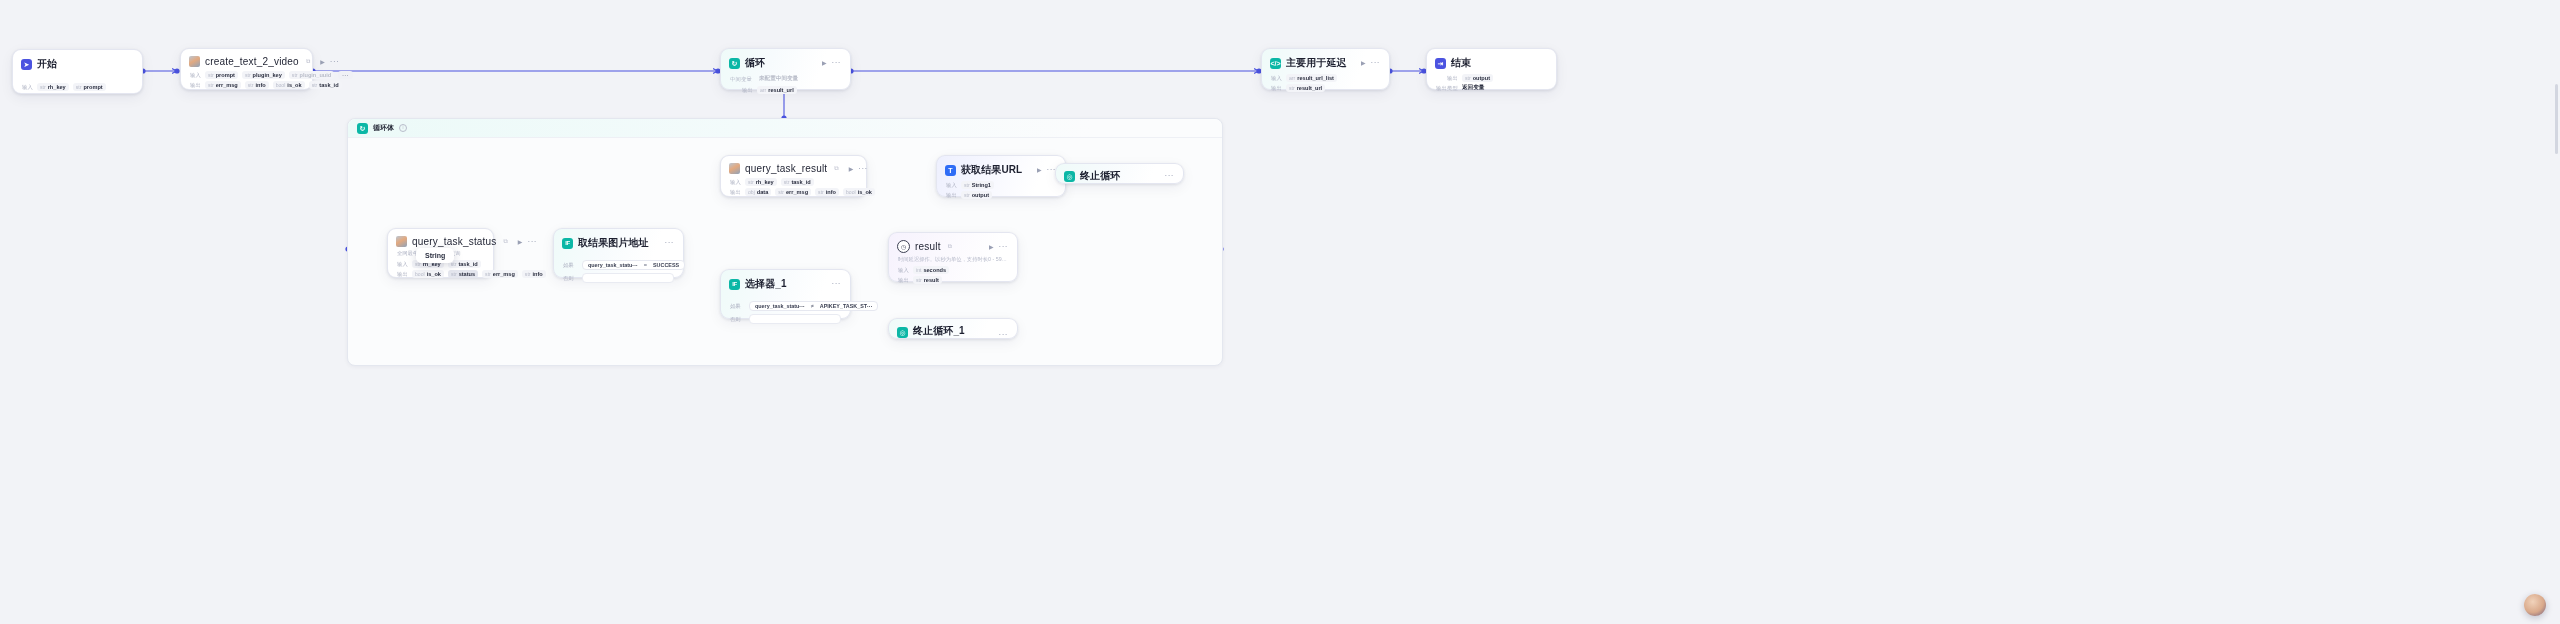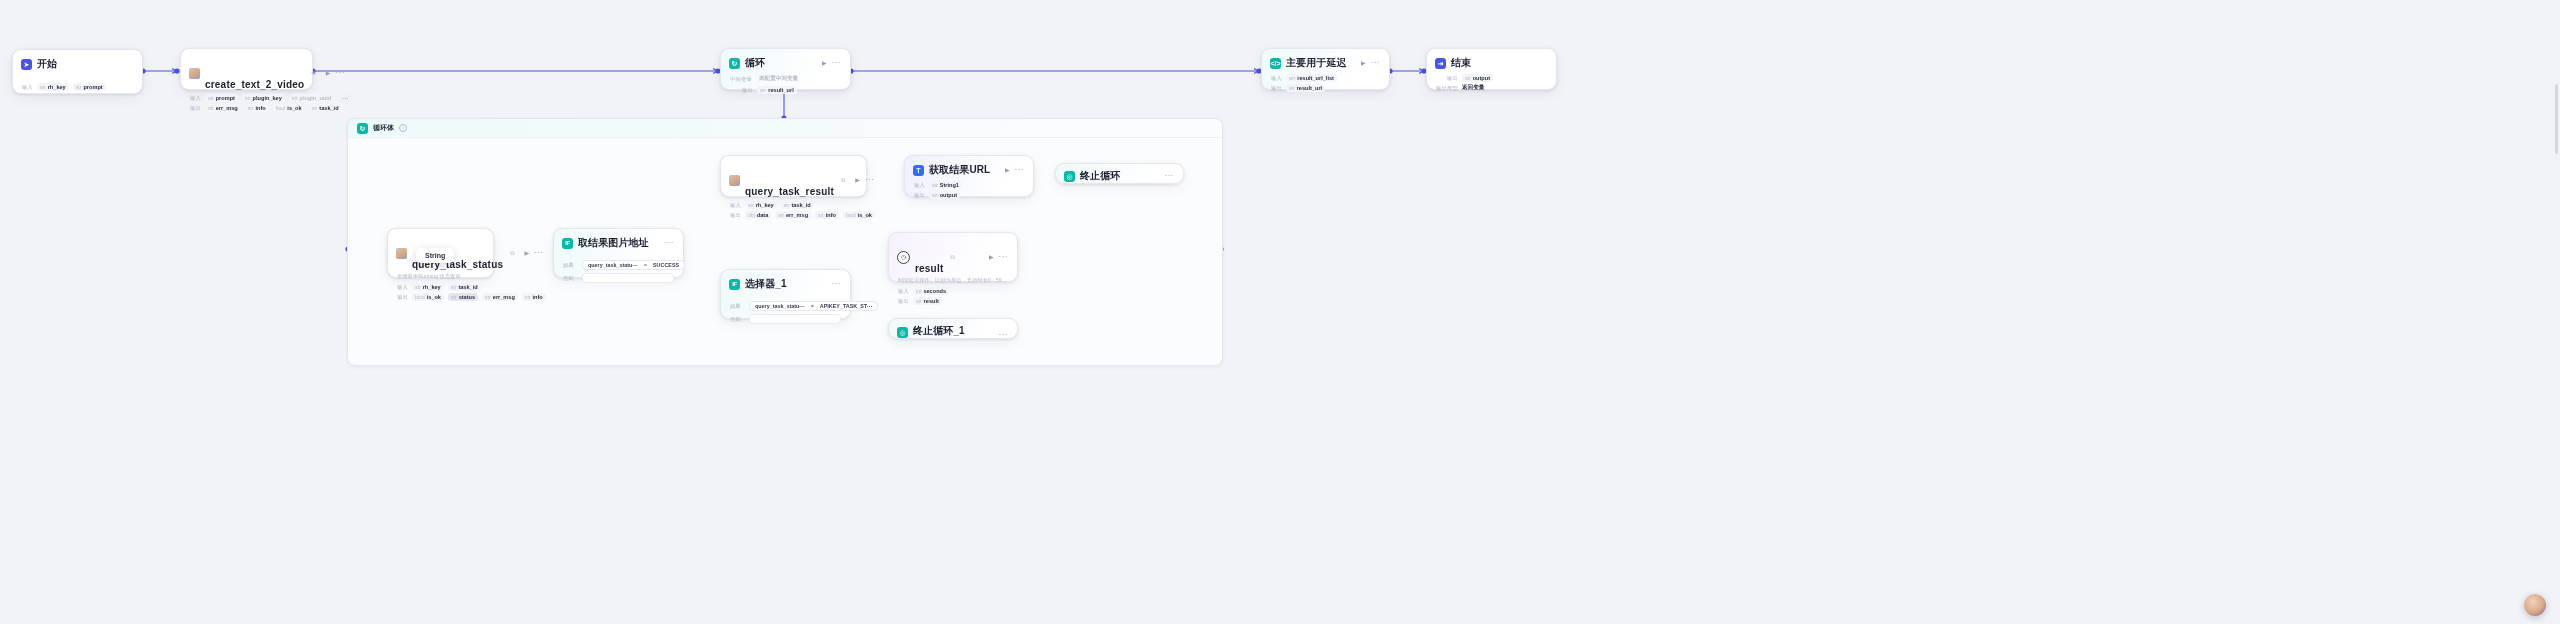--- a/index.html
+++ b/index.html
@@ -41,21 +41,21 @@
   .nicon.avatar{
     background:linear-gradient(150deg,#b9c7d6 0%,#e3a97f 45%,#8fa3bb 100%);
     border-radius:2px;
   }
   .nicon.clock{background:#fff;border:1.2px solid #3b3f52;border-radius:50%;}
   .nicon.clock:after{content:"";}
   .ntitle{
     font-size:10px;color:#1d2030;font-weight:600;white-space:nowrap;
     letter-spacing:.1px;
   }
-  .ntitle.mono{font-family:"Liberation Sans",sans-serif;font-weight:700;letter-spacing:.2px;margin-top:23px;}
+  .ntitle.mono{font-family:"Liberation Sans",sans-serif;font-weight:400;letter-spacing:.2px;}
   .ncopy{font-size:6px;color:#b9bccb;margin-left:2px;}
   .nspacer{flex:1 1 auto;}
   .nplay{color:#9aa0b4;font-size:6px;line-height:1;}
   .ndots{color:#9aa0b4;font-size:8px;line-height:6px;letter-spacing:.5px;}
 
   .ndesc{
     font-size:5.3px;color:#b4b8c8;padding:0 9px 2px 9px;
     white-space:nowrap;overflow:hidden;text-overflow:ellipsis;
   }
   .nrow{display:flex;align-items:center;gap:4px;padding:1px 9px 1px 9px;flex-wrap:nowrap;}
@@ -443,21 +443,21 @@
         <span class="ty">str</span>
         <span>info</span>
       </span>
       <span class="chip">
         <span class="ty">bool</span>
         <span>is_ok</span>
       </span>
     </div>
   </div>
 
-  <div class="node tinted-indigo" style="left:904px;top:155px;width:130px;height:42px;text-align:center;">
+  <div class="node tinted-indigo" style="left:936px;top:155px;width:130px;height:42px;text-align:center;">
     <div class="nhead">
       <span class="nicon blue">T</span>
       <span class="ntitle">获取结果URL</span>
       <span class="nspacer"></span>
       <span class="nplay">▶</span>
       <span class="ndots">···</span>
     </div>
     <div class="nrow">
       <span class="rlabel">输入</span>
       <span class="chip">

